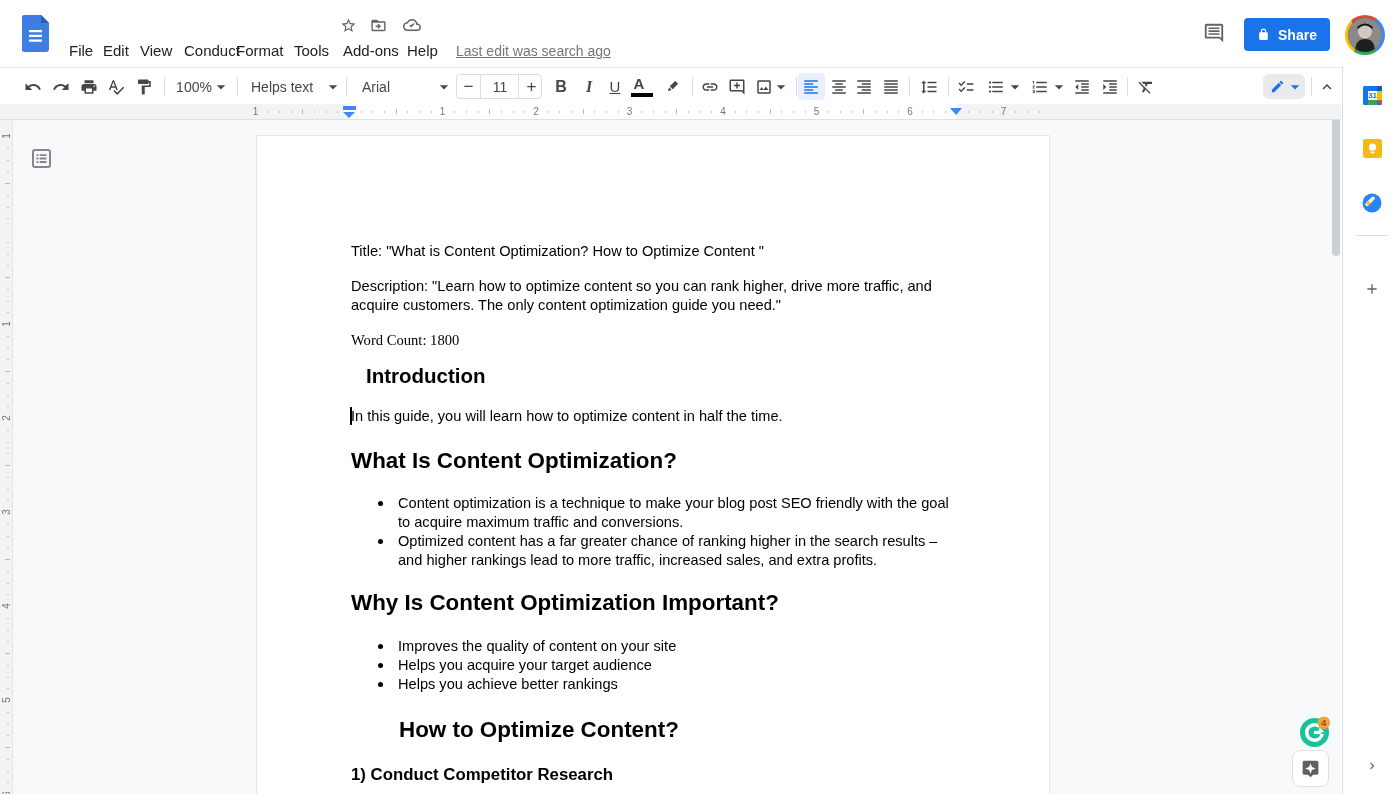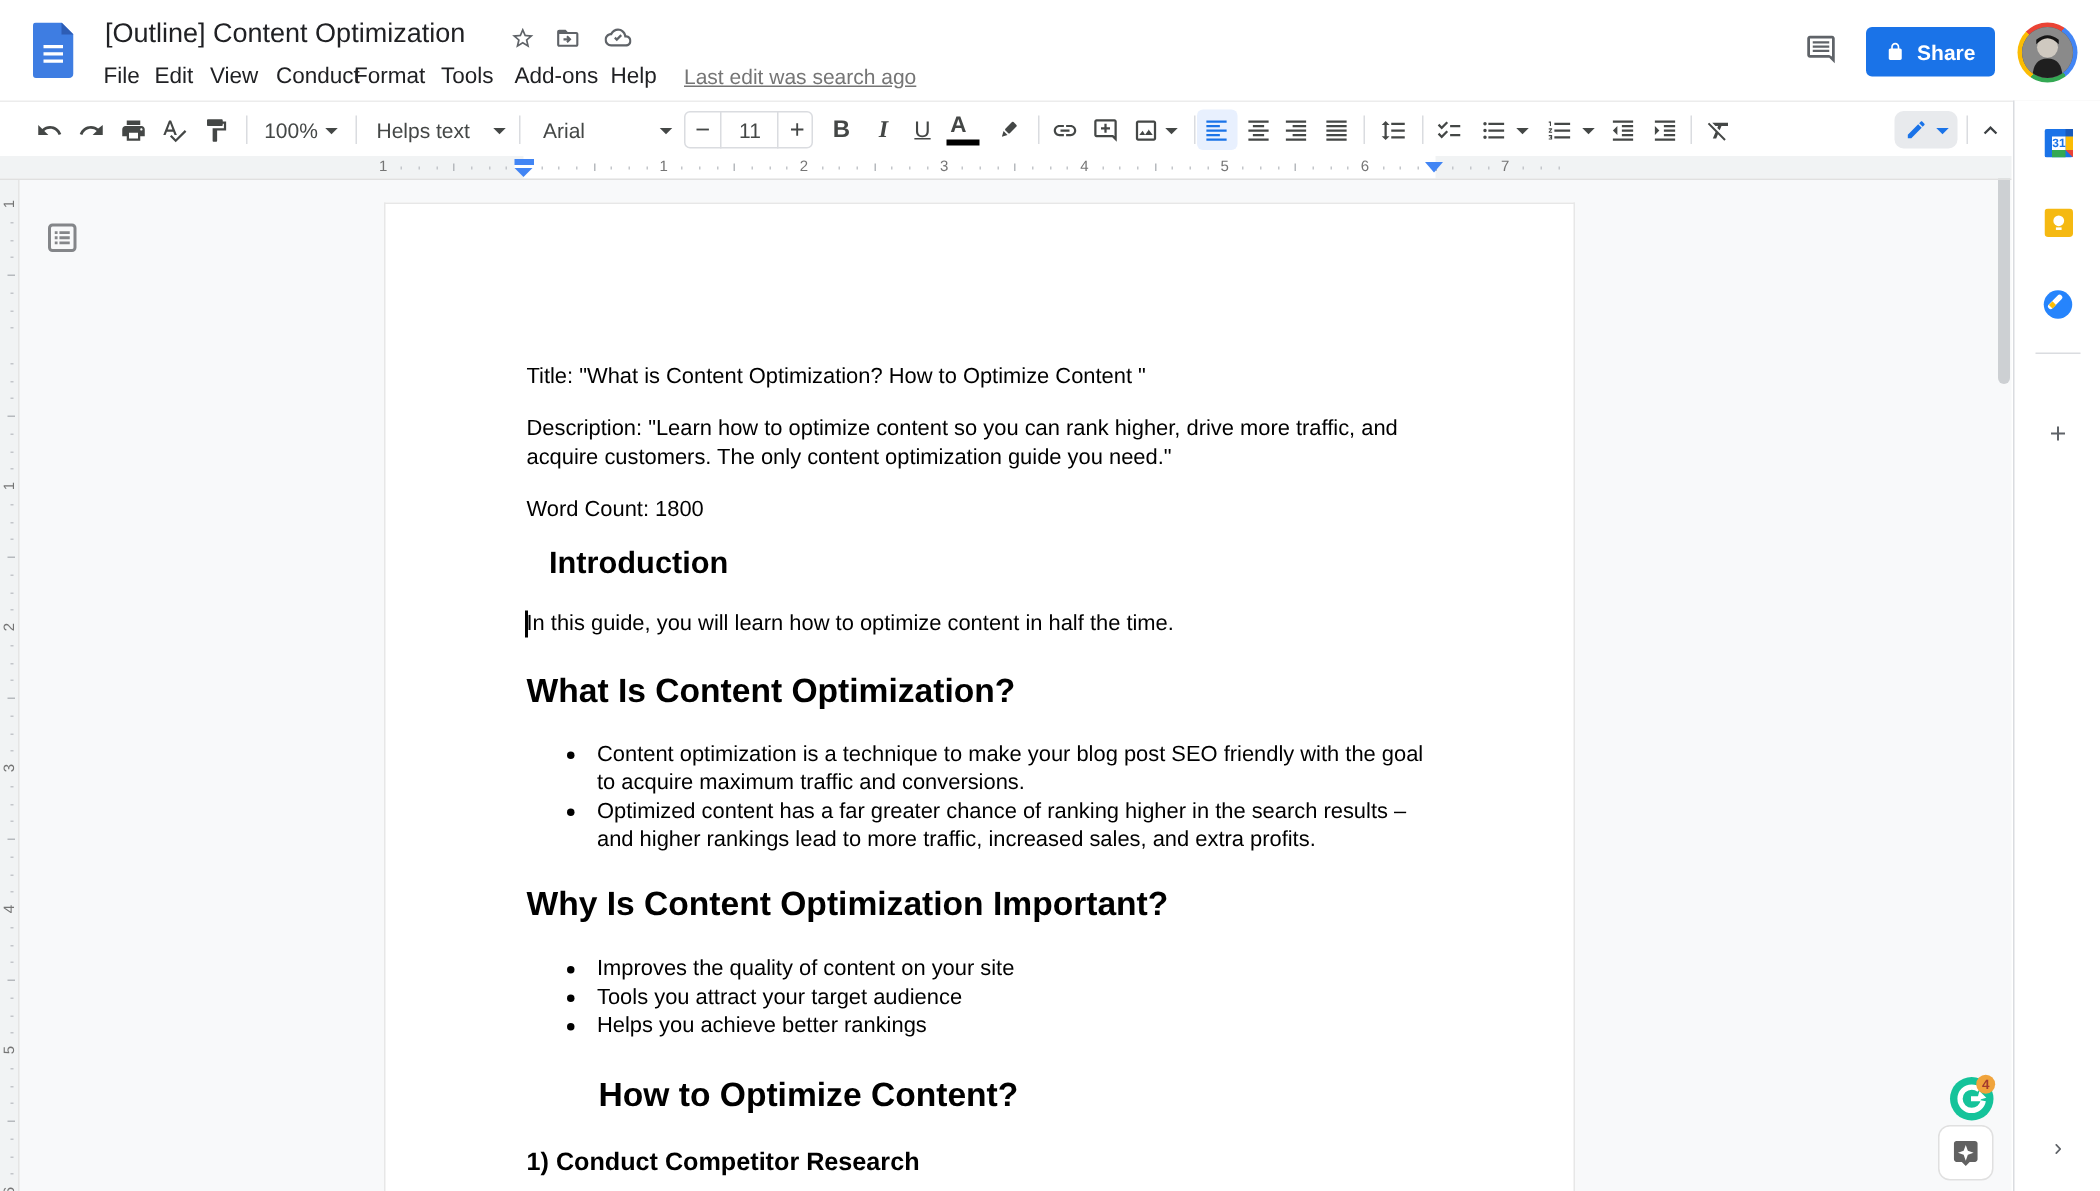--- a/index.html
+++ b/index.html
@@ -116,36 +116,36 @@
         <div class="vtick" style="top:650.5px"></div>
         <div class="vtick" style="top:662.2px"></div>
         <div class="vnum" style="top:674.0px">6</div>
       </div>
   </div>
 
   <div id="doc">
     <div class="doct" style="left:351px; top:242px;">Title: "What is Content Optimization? How to Optimize Content "</div>
     <div class="doct" style="left:351px; top:277px;">Description: "Learn how to optimize content so you can rank higher, drive more traffic, and</div>
     <div class="doct" style="left:351px; top:296px;">acquire customers. The only content optimization guide you need."</div>
-    <div class="doct" style="left:351px; top:331px;">Word Count: 1800</div>
+    <div class="doct" style="left:351px; top:331px;font-family:Liberation Serif, serif;">Word Count: 1800</div>
     <div class="doct h3" style="left:366px; top:363px;">Introduction</div>
     <div class="doct" style="left:351px; top:407px;">In this guide, you will learn how to optimize content in half the time.</div>
     <div class="abs" style="left:350px; top:407px; width:1.5px; height:18px; background:#000;"></div>
     <div class="doct h2" style="left:351px; top:447px;">What Is Content Optimization?</div>
     <div class="bdot" style="left:378px; top:501px;"></div>
     <div class="doct" style="left:398px; top:494px;">Content optimization is a technique to make your blog post SEO friendly with the goal</div>
     <div class="doct" style="left:398px; top:513px;">to acquire maximum traffic and conversions.</div>
     <div class="bdot" style="left:378px; top:539px;"></div>
     <div class="doct" style="left:398px; top:532px;">Optimized content has a far greater chance of ranking higher in the search results –</div>
     <div class="doct" style="left:398px; top:551px;">and higher rankings lead to more traffic, increased sales, and extra profits.</div>
     <div class="doct h2" style="left:351px; top:589px;">Why Is Content Optimization Important?</div>
     <div class="bdot" style="left:378px; top:644px;"></div>
     <div class="doct" style="left:398px; top:637px;">Improves the quality of content on your site</div>
     <div class="bdot" style="left:378px; top:663px;"></div>
-    <div class="doct" style="left:398px; top:656px;">Tools you attract your target audience</div>
+    <div class="doct" style="left:398px; top:656px;">Helps you acquire your target audience</div>
     <div class="bdot" style="left:378px; top:682px;"></div>
     <div class="doct" style="left:398px; top:675px;">Helps you achieve better rankings</div>
     <div class="doct h2" style="left:367px; top:716px;margin-left:32px;">How to Optimize Content?</div>
     <div class="doct h4" style="left:351px; top:764px;">1) Conduct Competitor Research</div>
   </div>
 
   <div id="hruler">
       <div class="rwhite"></div>
     <div class="rnum" style="left:255.5px">1</div>
     <div class="rtick" style="left:267.2px"></div>
@@ -222,21 +222,20 @@
   <div id="hrborder"></div>
 
   <div id="header">
     <div id="docsicon" class="abs" style="left:22px; top:15px;">
         <svg width="27" height="37" viewBox="0 0 27 37">
       <path d="M2 0h17l8 8v26a3 3 0 0 1-3 3H2a2 2 0 0 1-2-2V2a2 2 0 0 1 2-2z" fill="#3e7de2"></path>
       <path d="M19 0l8 8h-8z" fill="#2d5db5"></path>
       <path d="M7 15h13v2.2H7zm0 4.8h13v2.2H7zm0 4.8h13v2.2H7z" fill="#fff"></path>
     </svg>
       </div>
-    <div id="title">[Outline] Content Optimization</div>
     <div class="menuitem" style="left:69px">File</div>
     <div class="menuitem" style="left:103px">Edit</div>
     <div class="menuitem" style="left:140px">View</div>
     <div class="menuitem" style="left:184px">Conduct</div>
     <div class="menuitem" style="left:236px">Format</div>
     <div class="menuitem" style="left:294px">Tools</div>
     <div class="menuitem" style="left:343px">Add-ons</div>
     <div class="menuitem" style="left:407px">Help</div>
     <div id="lastedit">Last edit was search ago</div>
     <div class="abs" style="left:340px; top:17px;">

